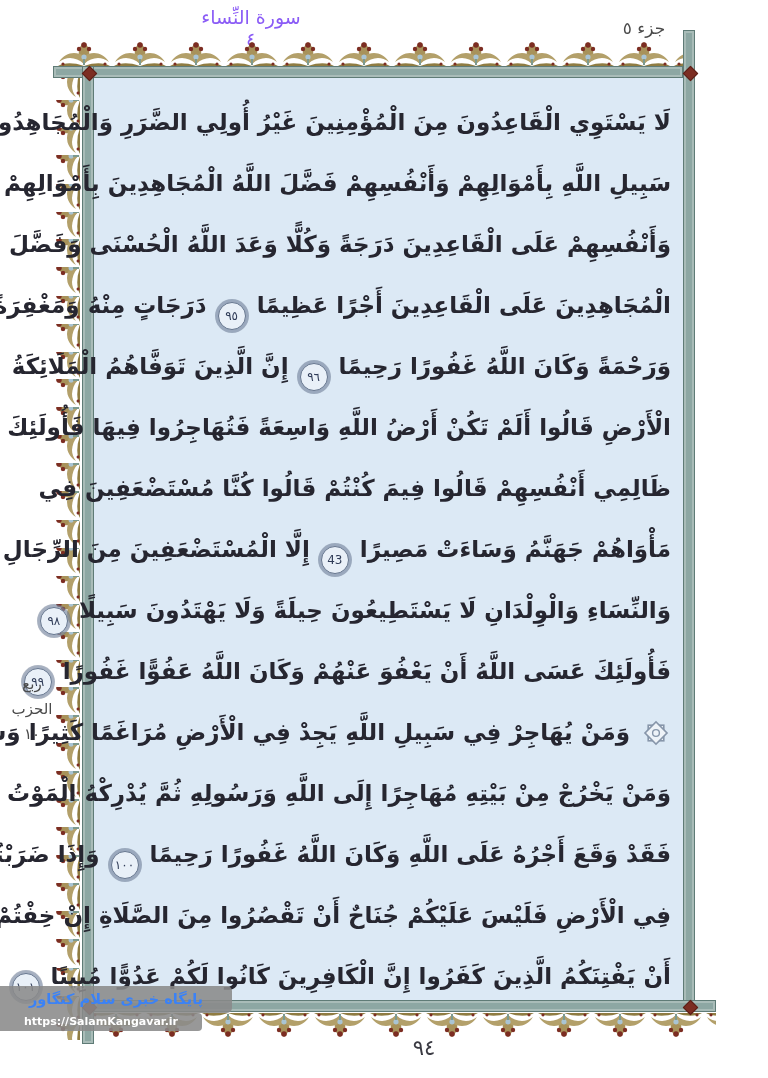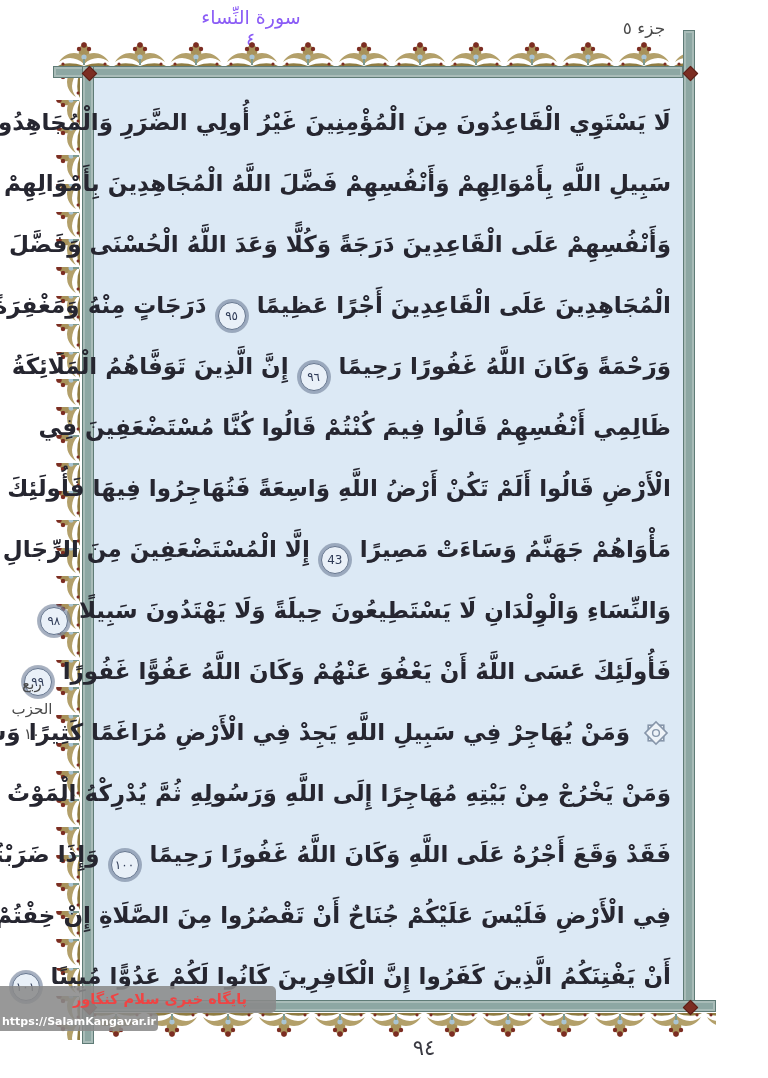--- a/index.html
+++ b/index.html
@@ -34,23 +34,23 @@
         font-size:12px;font-weight:400;margin:0 3px;vertical-align:-7px;line-height:1;
         box-shadow:0 0 0 2px rgba(150,165,190,.30),0 0 0 3px rgba(103,119,143,.55);}
   .rub{display:inline-block;width:30px;height:30px;vertical-align:-8px;margin-left:3px;}
 
   
   .margin-note{position:absolute;left:6px;top:672px;width:52px;text-align:center;direction:rtl;
                color:#4a4a4a;font-size:15px;line-height:25px;}
 
   
   .wm-title{position:absolute;left:0;top:986px;width:232px;height:27px;line-height:27px;
-            background:rgba(138,138,138,.88);color:#ef4444;font-size:14.5px;font-weight:700;
-            direction:rtl;text-align:center;border-radius:0 5px 5px 0;padding-left:44px;}
-  .wm-url{position:absolute;left:0;top:1013px;width:158px;height:18px;line-height:18px;
+            background:rgba(138,138,138,.88);color:#3b82f6;font-size:14.5px;font-weight:700;
+            direction:rtl;text-align:center;border-radius:0 5px 5px 0;}
+  .wm-url{position:absolute;left:0;top:1013px;width:202px;height:18px;line-height:18px;
           background:rgba(138,138,138,.88);color:#ffffff;font-size:11px;font-weight:700;
           direction:ltr;text-align:center;border-radius:0 4px 4px 0;}
 
   
   .page-number{position:absolute;left:0;top:1036px;width:768px;text-align:center;
                font-size:21px;color:#3a3a42;direction:rtl;padding-left:40px;}
 </style>
 </head>
 <body>
 
@@ -111,22 +111,22 @@
   <div class="corner-accent" style="left:84px;top:1002px"></div>
   <div class="corner-accent" style="left:685px;top:1002px"></div>
 
   <div class="content">
     <div class="text-area" id="quran-lines">
         <div class="qline"><span>لَا يَسْتَوِي الْقَاعِدُونَ مِنَ الْمُؤْمِنِينَ غَيْرُ أُولِي الضَّرَرِ وَالْمُجَاهِدُونَ فِي</span> </div>
         <div class="qline"><span>سَبِيلِ اللَّهِ بِأَمْوَالِهِمْ وَأَنْفُسِهِمْ فَضَّلَ اللَّهُ الْمُجَاهِدِينَ بِأَمْوَالِهِمْ</span> </div>
         <div class="qline"><span>وَأَنْفُسِهِمْ عَلَى الْقَاعِدِينَ دَرَجَةً وَكُلًّا وَعَدَ اللَّهُ الْحُسْنَى وَفَضَّلَ اللَّهُ</span> </div>
         <div class="qline"><span>الْمُجَاهِدِينَ عَلَى الْقَاعِدِينَ أَجْرًا عَظِيمًا</span> <span class="ayah">٩٥</span> <span>دَرَجَاتٍ مِنْهُ وَمَغْفِرَةً</span> </div>
         <div class="qline"><span>وَرَحْمَةً وَكَانَ اللَّهُ غَفُورًا رَحِيمًا</span> <span class="ayah">٩٦</span> <span>إِنَّ الَّذِينَ تَوَفَّاهُمُ الْمَلَائِكَةُ</span> </div>
+        <div class="qline"><span>الْأَرْضِ قَالُوا أَلَمْ تَكُنْ أَرْضُ اللَّهِ وَاسِعَةً فَتُهَاجِرُوا فِيهَا فَأُولَئِكَ</span> </div>
         <div class="qline"><span>ظَالِمِي أَنْفُسِهِمْ قَالُوا فِيمَ كُنْتُمْ قَالُوا كُنَّا مُسْتَضْعَفِينَ فِي</span> </div>
-        <div class="qline"><span>الْأَرْضِ قَالُوا أَلَمْ تَكُنْ أَرْضُ اللَّهِ وَاسِعَةً فَتُهَاجِرُوا فِيهَا فَأُولَئِكَ</span> </div>
         <div class="qline"><span>مَأْوَاهُمْ جَهَنَّمُ وَسَاءَتْ مَصِيرًا</span> <span class="ayah">43</span> <span>إِلَّا الْمُسْتَضْعَفِينَ مِنَ الرِّجَالِ</span> </div>
         <div class="qline"><span>وَالنِّسَاءِ وَالْوِلْدَانِ لَا يَسْتَطِيعُونَ حِيلَةً وَلَا يَهْتَدُونَ سَبِيلًا</span> <span class="ayah">٩٨</span> </div>
         <div class="qline"><span>فَأُولَئِكَ عَسَى اللَّهُ أَنْ يَعْفُوَ عَنْهُمْ وَكَانَ اللَّهُ عَفُوًّا غَفُورًا</span> <span class="ayah">٩٩</span> </div>
         <div class="qline"><span class="rub"><svg width="30" height="30" viewBox="0 0 30 30">
               <rect x="7.2" y="7.2" width="15.6" height="15.6" fill="#eef3f8" stroke="#8796aa" stroke-width="1.6"></rect>
               <rect x="7.2" y="7.2" width="15.6" height="15.6" fill="#eef3f8" stroke="#8796aa" stroke-width="1.6" transform="rotate(45 15 15)"></rect>
               <circle cx="15" cy="15" r="3.4" fill="none" stroke="#8796aa" stroke-width="1.4"></circle>
             </svg></span> <span>وَمَنْ يُهَاجِرْ فِي سَبِيلِ اللَّهِ يَجِدْ فِي الْأَرْضِ مُرَاغَمًا كَثِيرًا وَسَعَةً</span> </div>
         <div class="qline"><span>وَمَنْ يَخْرُجْ مِنْ بَيْتِهِ مُهَاجِرًا إِلَى اللَّهِ وَرَسُولِهِ ثُمَّ يُدْرِكْهُ الْمَوْتُ</span> </div>
         <div class="qline"><span>فَقَدْ وَقَعَ أَجْرُهُ عَلَى اللَّهِ وَكَانَ اللَّهُ غَفُورًا رَحِيمًا</span> <span class="ayah">١٠٠</span> <span>وَإِذَا ضَرَبْتُمْ</span> </div>

